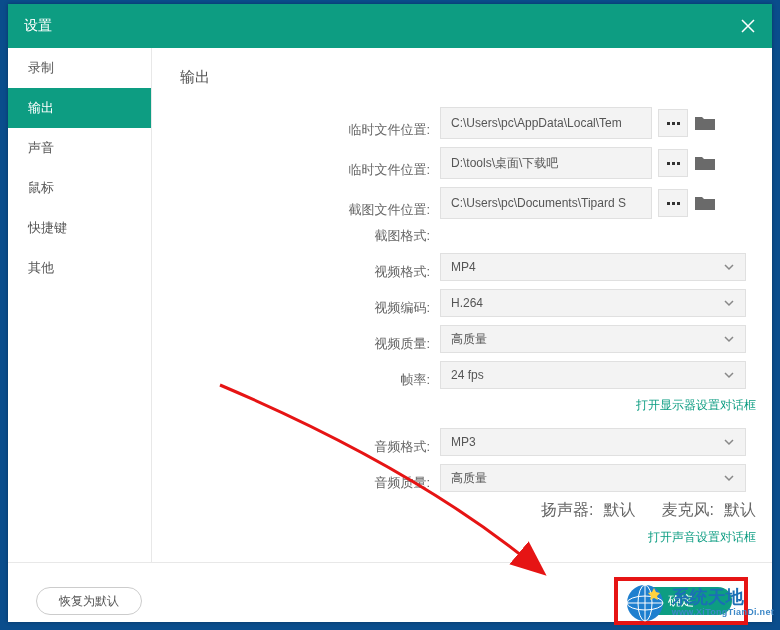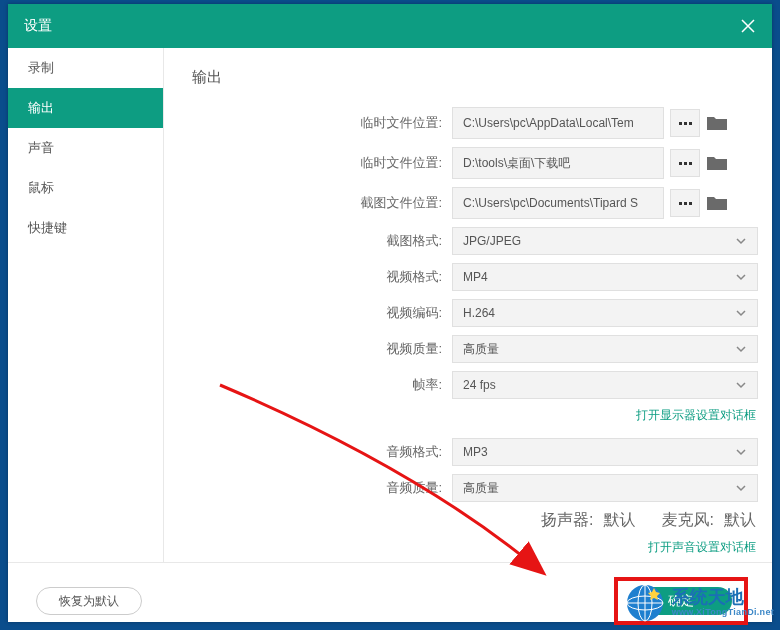--- a/index.html
+++ b/index.html
@@ -4,26 +4,26 @@
 <style>
 * { margin: 0; padding: 0; box-sizing: border-box; }
 body { font-family: "Microsoft YaHei", sans-serif; background: #0a4d8c; width: 780px; height: 630px; overflow: hidden; position: relative; }
 .outer { position: absolute; top: 0; left: 0; right: 0; bottom: 0; }
 .window { position: absolute; left: 8px; top: 4px; right: 8px; bottom: 8px; background: #fff; display: flex; flex-direction: column; box-shadow: 0 0 4px rgba(0,0,0,.3); }
 .titlebar { height: 44px; background: #0d9d82; color: #fff; display: flex; align-items: center; padding: 0 16px; }
 .titlebar .title { font-size: 14px; }
 .titlebar .spacer { flex: 1; }
 .titlebar .close { width: 16px; height: 16px; cursor: pointer; }
 .body { flex: 1; display: flex; overflow: hidden; }
-.sidebar { width: 156px; border-right: 1px solid #e8e8e8; }
+.sidebar { width: 144px; border-right: 1px solid #e8e8e8; }
 .sidebar-item { height: 40px; line-height: 40px; padding-left: 20px; font-size: 13px; color: #555; cursor: pointer; }
 .sidebar-item.active { background: #0d9d82; color: #fff; }
 .content { flex: 1; padding: 20px 10px 0 28px; overflow: hidden; position: relative; }
 .section-title { font-size: 15px; color: #555; margin-bottom: 20px; }
-.row { display: flex; align-items: center; margin-bottom: 8px; }
+.row { display: flex; align-items: flex-end; margin-bottom: 8px; }
 .row .label { width: 260px; text-align: right; font-size: 13px; color: #666; padding-right: 10px; }
 .row .label::after { content: ':'; }
 .row .field { flex: 1; display: flex; align-items: center; gap: 6px; }
 .input { height: 32px; background: #f3f3f3; border: 1px solid #e0e0e0; padding: 0 10px; font-size: 12px; color: #555; display: flex; align-items: center; overflow: hidden; white-space: nowrap; text-overflow: ellipsis; }
 .input.path { width: 212px; }
 .dotbtn { width: 30px; height: 28px; background: #f3f3f3; border: 1px solid #e0e0e0; display: flex; align-items: center; justify-content: center; gap: 2px; cursor: pointer; }
 .dotbtn span { width: 3px; height: 3px; background: #333; }
 .folder-icon { width: 22px; height: 18px; cursor: pointer; }
 .select { width: 306px; height: 28px; background: #f3f3f3; border: 1px solid #e0e0e0; display: flex; align-items: center; padding: 0 10px; cursor: pointer; }
 .select .sel-label { flex: 1; font-size: 12px; color: #555; }
@@ -60,20 +60,21 @@
         </svg>
   </div>
 
   <div class="body">
     <div class="sidebar">
       <div class="sidebar-item">录制</div>
       <div class="sidebar-item active">输出</div>
       <div class="sidebar-item">声音</div>
       <div class="sidebar-item">鼠标</div>
       <div class="sidebar-item">快捷键</div>
+      <div class="sidebar-item">其他</div>
     </div>
 
     <div class="content">
       <div class="section-title">输出</div>
 
       <div class="row">
         <div class="label">临时文件位置</div>
         <div class="field">
           <div class="input path">C:\Users\pc\AppData\Local\Tem</div>
           <div class="dotbtn">
@@ -112,28 +113,20 @@
                 <span></span>
               </div>
           <svg class="folder-icon" viewBox="0 0 22 18">
                 <path d="M1 3h7l2 2h11v11H1z" fill="#6a6a6a"></path>
               </svg>
         </div>
       </div>
 
       <div class="row">
         <div class="label">截图格式</div>
-        <div class="field">
-              <div class="select">
-                <span class="sel-label">JPG/JPEG</span>
-                <svg class="chevron" viewBox="0 0 12 12">
-                  <path d="M2 4l4 4 4-4" stroke="#888" stroke-width="1.5" fill="none"></path>
-                </svg>
-              </div>
-            </div>
       </div>
 
       <div class="row">
         <div class="label">视频格式</div>
         <div class="field">
               <div class="select">
                 <span class="sel-label">MP4</span>
                 <svg class="chevron" viewBox="0 0 12 12">
                   <path d="M2 4l4 4 4-4" stroke="#888" stroke-width="1.5" fill="none"></path>
                 </svg>

